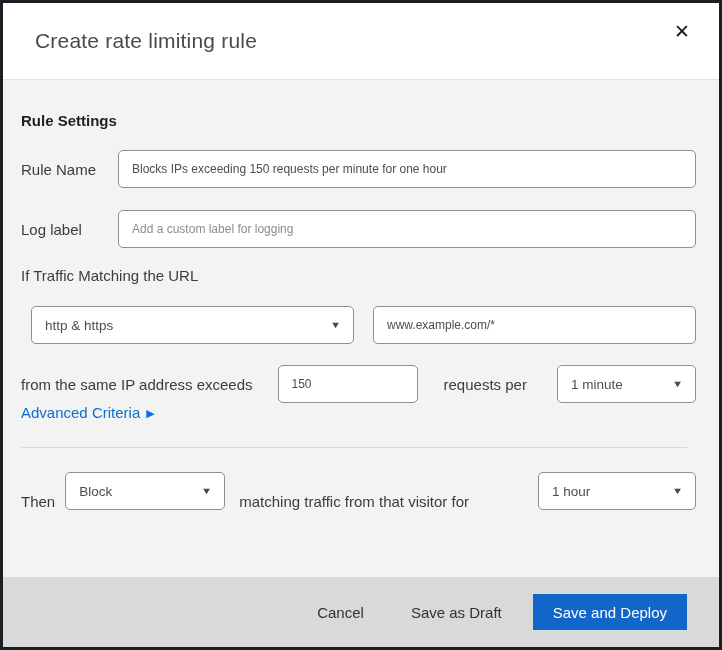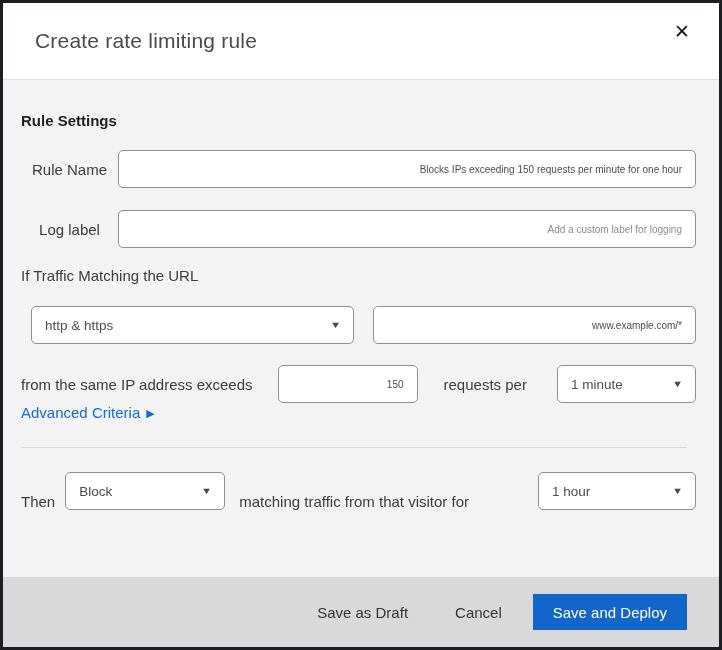--- a/index.html
+++ b/index.html
@@ -49,32 +49,31 @@
   .section-heading {
     margin-top: 32px;
     font-size: 15px; font-weight: 700; color: #1f1f1f;
     line-height: 18px;
   }
   .form-row { display: flex; align-items: center; }
   .row-rule-name { margin-top: 20px; }
   .row-log-label { margin-top: 22px; }
   .field-label {
     width: 97px; flex: 0 0 97px;
-    font-size: 15px; color: #3c3c3c; text-align: center;
+    font-size: 15px; color: #3c3c3c;
   }
   .text-input {
     flex: 1 1 auto;
     height: 38px;
     border: 1px solid #8f8f8f; border-radius: 5px;
     background: #ffffff;
     padding: 0 13px;
     font-family: "Liberation Sans", sans-serif;
-    font-size: 10px; color: #4d4d4d;
+    font-size: 12px; color: #4d4d4d;
     outline: none;
-    text-align: right;
   }
   .text-input::placeholder { color: #8c8c8c; opacity: 1; }
   .match-label {
     margin-top: 19px;
     font-size: 15px; color: #3c3c3c; line-height: 18px;
   }
   .row-url {
     margin-top: 21px;
     margin-left: 10px;
     display: flex; gap: 19px;
@@ -207,18 +206,18 @@
       <span class="inline-text">matching traffic from that visitor for</span>
       <div class="select-box duration-select">
         <span>1 hour</span>
         <span class="chevron">▼</span>
       </div>
     </div>
 
   </div>
 
   <div class="dlg-footer">
+    <button class="btn-text">Cancel</button>
     <button class="btn-text">Save as Draft</button>
-    <button class="btn-text">Cancel</button>
     <button class="btn-primary">Save and Deploy</button>
   </div>
 
 </div>
 
 </body></html>

